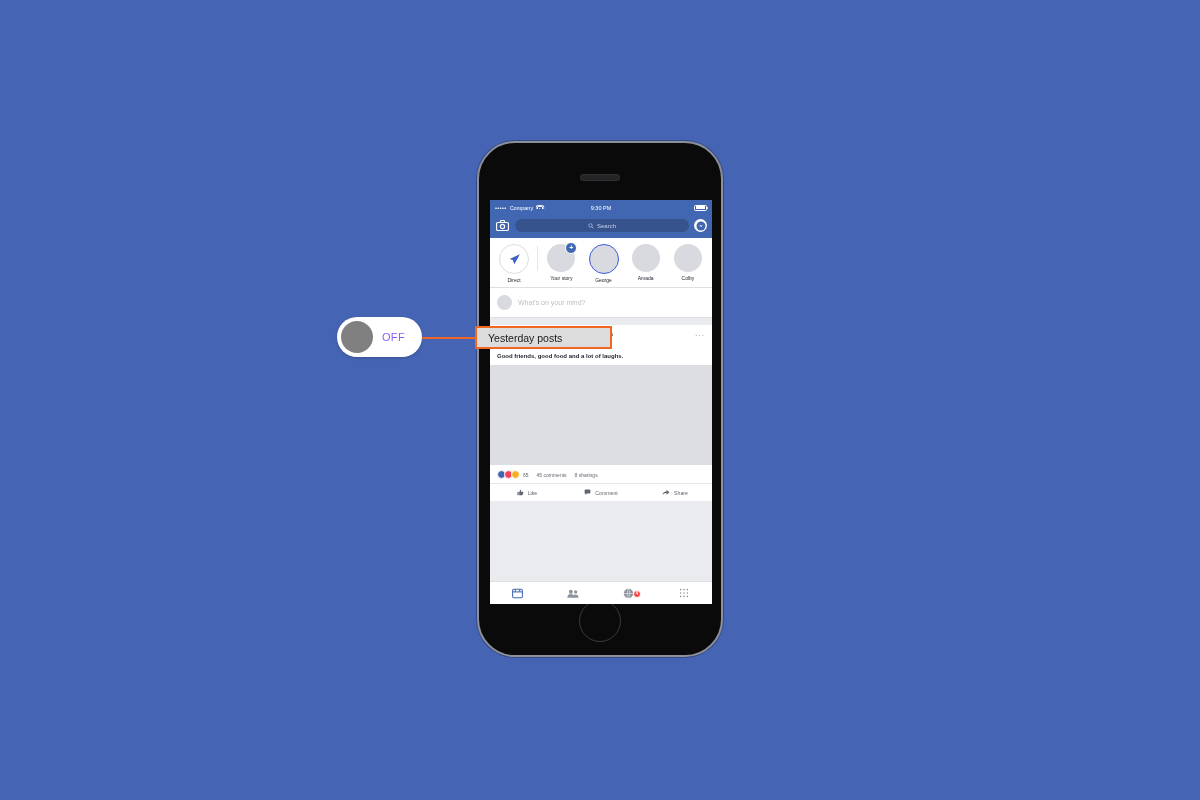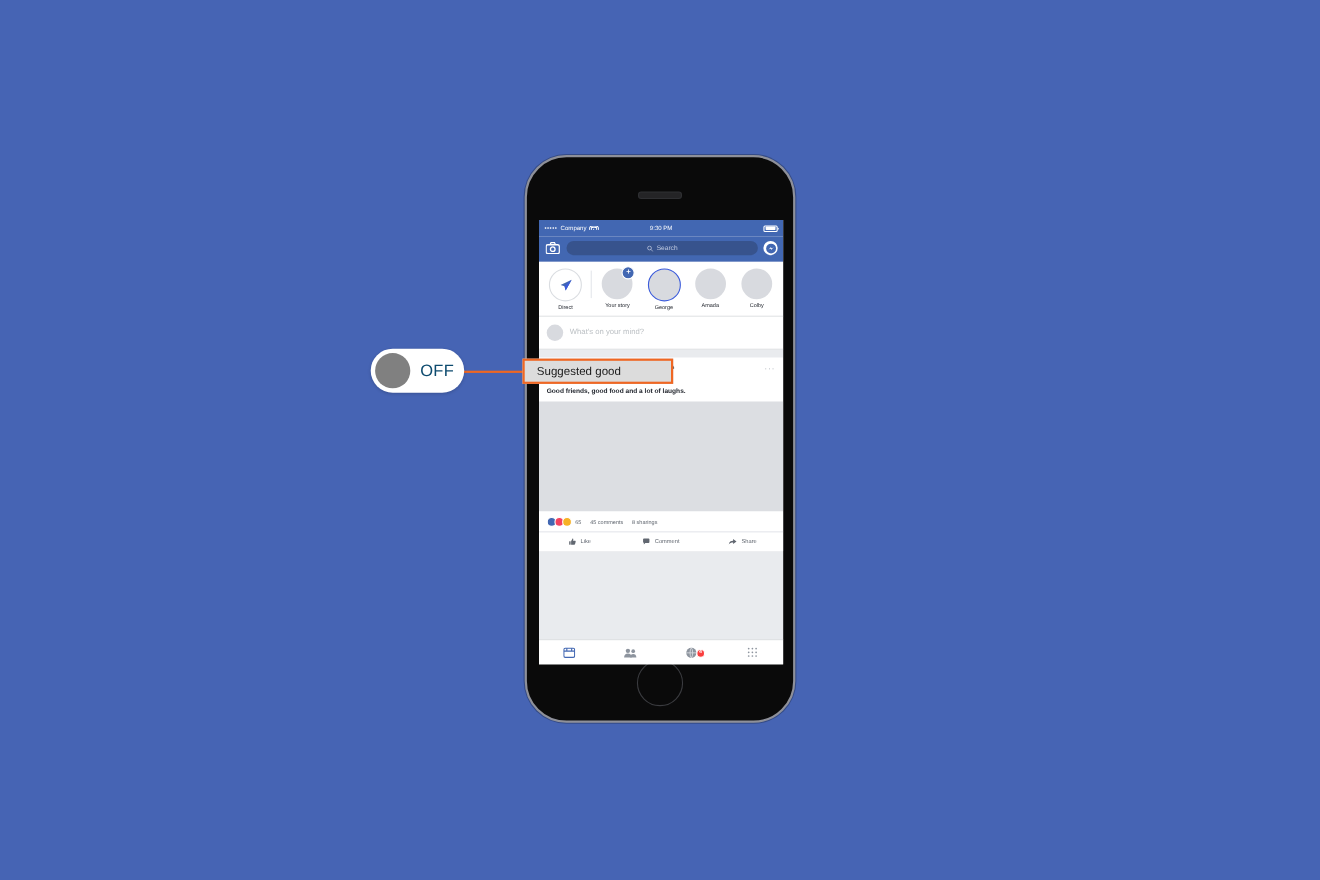--- a/index.html
+++ b/index.html
@@ -155,21 +155,21 @@
     position:absolute;left:419px;top:337px;width:58px;height:2px;background:#ef6723;
   }
 
   
   .toggle{
     position:absolute;left:337px;top:317px;width:85px;height:40px;
     background:#ffffff;border-radius:20px;display:flex;align-items:center;
     box-shadow:0 1px 3px rgba(0,0,0,.18);
   }
   .knob{width:32px;height:32px;border-radius:50%;background:#808080;margin-left:4px;flex:0 0 auto;}
-  .toggle-label{font-size:15px;color:#0c4a6e;margin-left:9px;letter-spacing:.3px;}
+  .toggle-label{font-size:11px;color:#8b5cf6;margin-left:9px;letter-spacing:.3px;}
 </style>
 </head>
 <body>
 
 <div class="stage">
 
   <div class="phone">
     <div class="speaker"></div>
     <div class="home-btn"></div>
 
@@ -350,21 +350,21 @@
             </g>
           </svg>
         </div>
       </div>
 
     </div>
   </div>
 
   <div class="connector"></div>
   <div class="callout-box">
-    <span>Suggested good</span>
+    <span>Yesterday posts</span>
   </div>
 
   <div class="toggle">
     <div class="knob"></div>
     <div class="toggle-label">OFF</div>
   </div>
 
 </div>
 
 </body></html>

